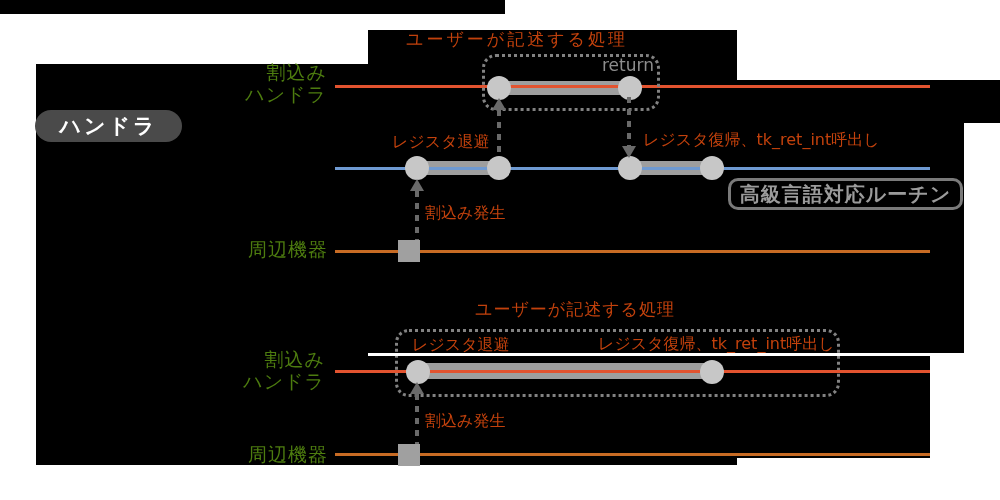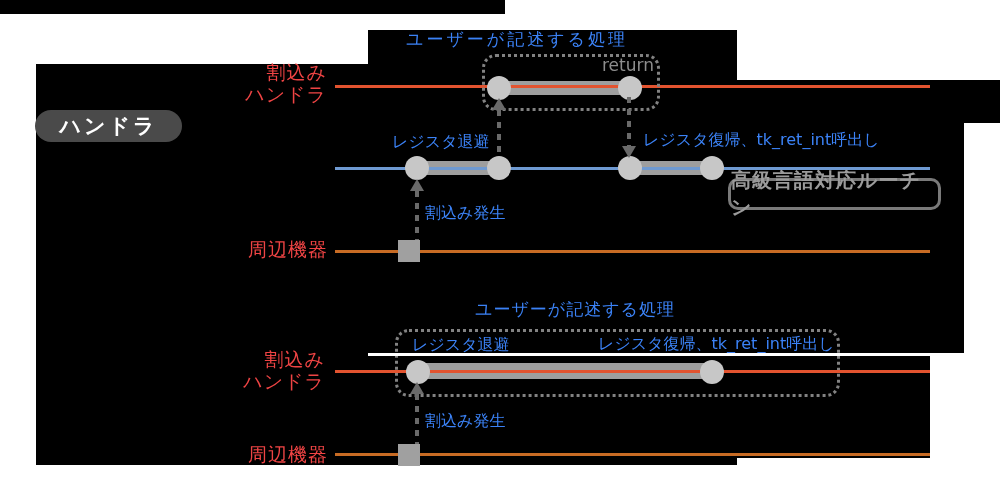--- a/index.html
+++ b/index.html
@@ -1,20 +1,20 @@
 <!DOCTYPE html>
 <html><head>
 <meta charset="utf-8">
 <style>
   html,body{margin:0;padding:0;background:#fff;}
   #stage{position:relative;width:1000px;height:500px;background:#ffffff;overflow:hidden;
          font-family:"DejaVu Sans",sans-serif;}
   .blk{position:absolute;background:#000000;}
-  .txt{position:absolute;color:#3b82f6;white-space:nowrap;line-height:1.15;}
-  .lane-label{position:absolute;color:#ef4444;text-align:right;font-size:19px;letter-spacing:1px;line-height:22px;}
+  .txt{position:absolute;color:#c2410c;white-space:nowrap;line-height:1.15;}
+  .lane-label{position:absolute;color:#4d7c0f;text-align:right;font-size:19px;letter-spacing:1px;line-height:22px;}
   .tline{position:absolute;height:3px;}
   .hline{background:#e2532f;}
   .kline{background:#6f9ad2;}
   .pline{background:#c76b24;}
   .bar{position:absolute;background:#9e9e9e;}
   .node{position:absolute;width:24px;height:24px;border-radius:50%;background:#c7c7c7;}
   .sq{position:absolute;width:22px;height:22px;background:#a0a0a0;}
   .vdash{position:absolute;width:4px;
          background:repeating-linear-gradient(180deg,#6a6a6a 0,#6a6a6a 6px,transparent 6px,transparent 12px);}
   .arrow-up{position:absolute;width:0;height:0;border-left:7px solid transparent;
@@ -81,21 +81,21 @@
   <div class="vdash" style="left:497px;top:110px;height:47px;"></div>
 
   <div class="vdash" style="left:627px;top:97px;height:49px;"></div>
   <div class="arrow-down" style="left:622px;top:146px;"></div>
 
   <div class="arrow-up" style="left:410px;top:179px;"></div>
   <div class="vdash" style="left:415px;top:191px;height:49px;"></div>
 
   <div class="txt" style="left:425px;top:204px;font-size:16px;">割込み発生</div>
 
-  <div class="routine" style="left:728px;top:178px;width:213px;height:32px;">高級言語対応ルーチン</div>
+  <div class="routine" style="left:728px;top:178px;width:235px;height:32px;">高級言語対応ルーチン</div>
 
   <div class="lane-label" style="left:228px;top:238px;width:100px;">周辺機器</div>
 
   <div class="tline pline" style="left:335px;top:250px;width:595px;"></div>
   <div class="sq" style="left:398px;top:240px;"></div>
 
   <div class="txt" style="left:447px;top:300px;width:256px;text-align:center;font-size:17px;letter-spacing:1px;">ユーザーが記述する処理</div>
 
   <div class="dotbox" style="left:395px;top:329px;width:445px;height:68px;"></div>
 

